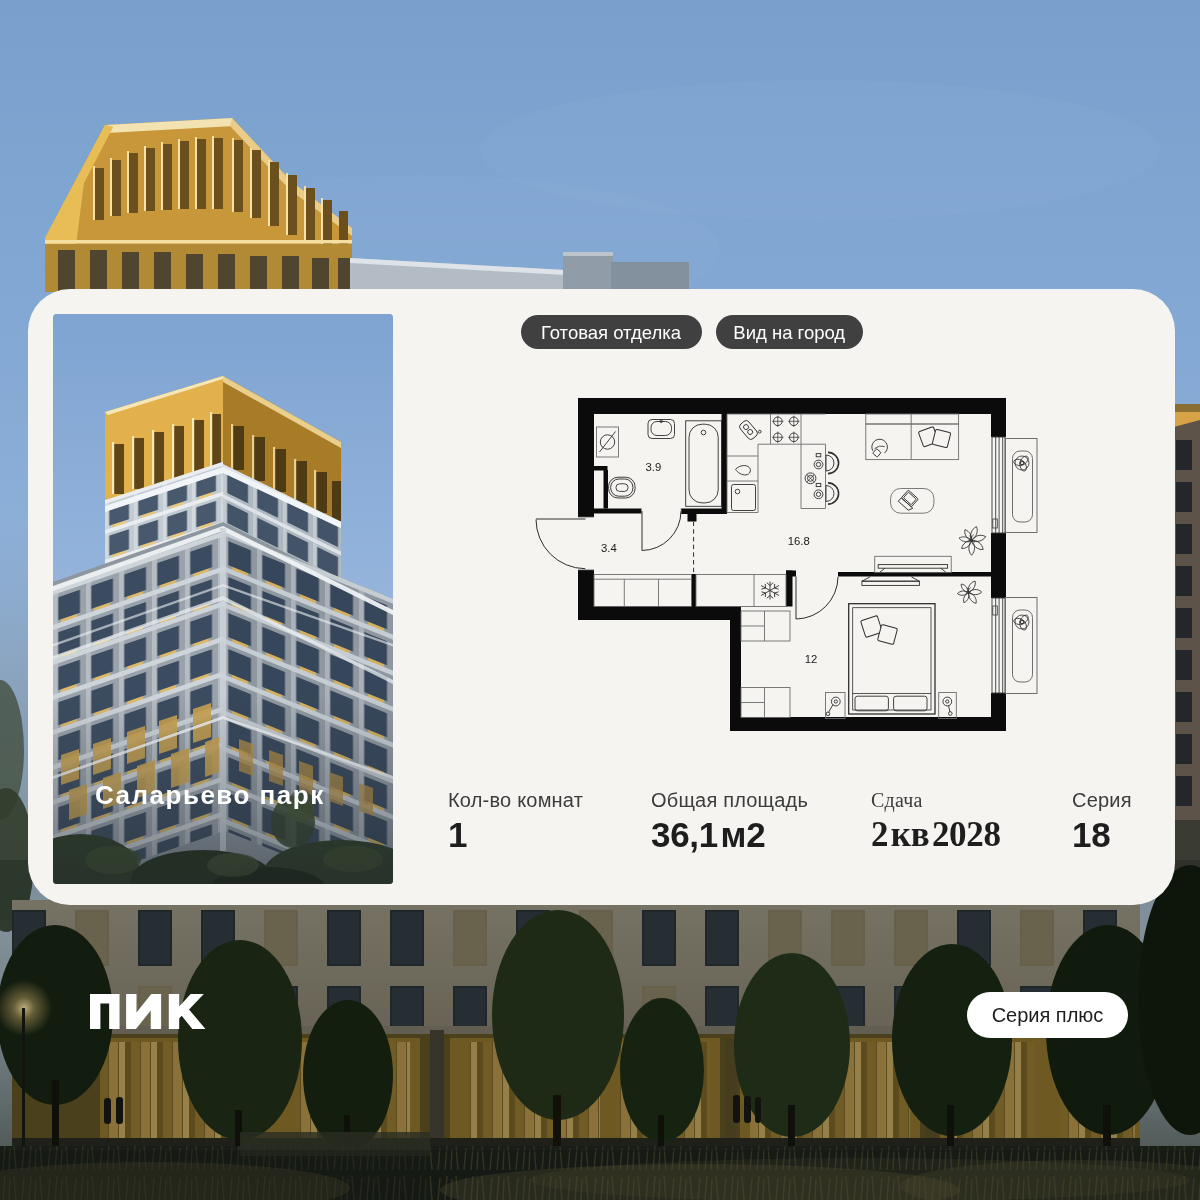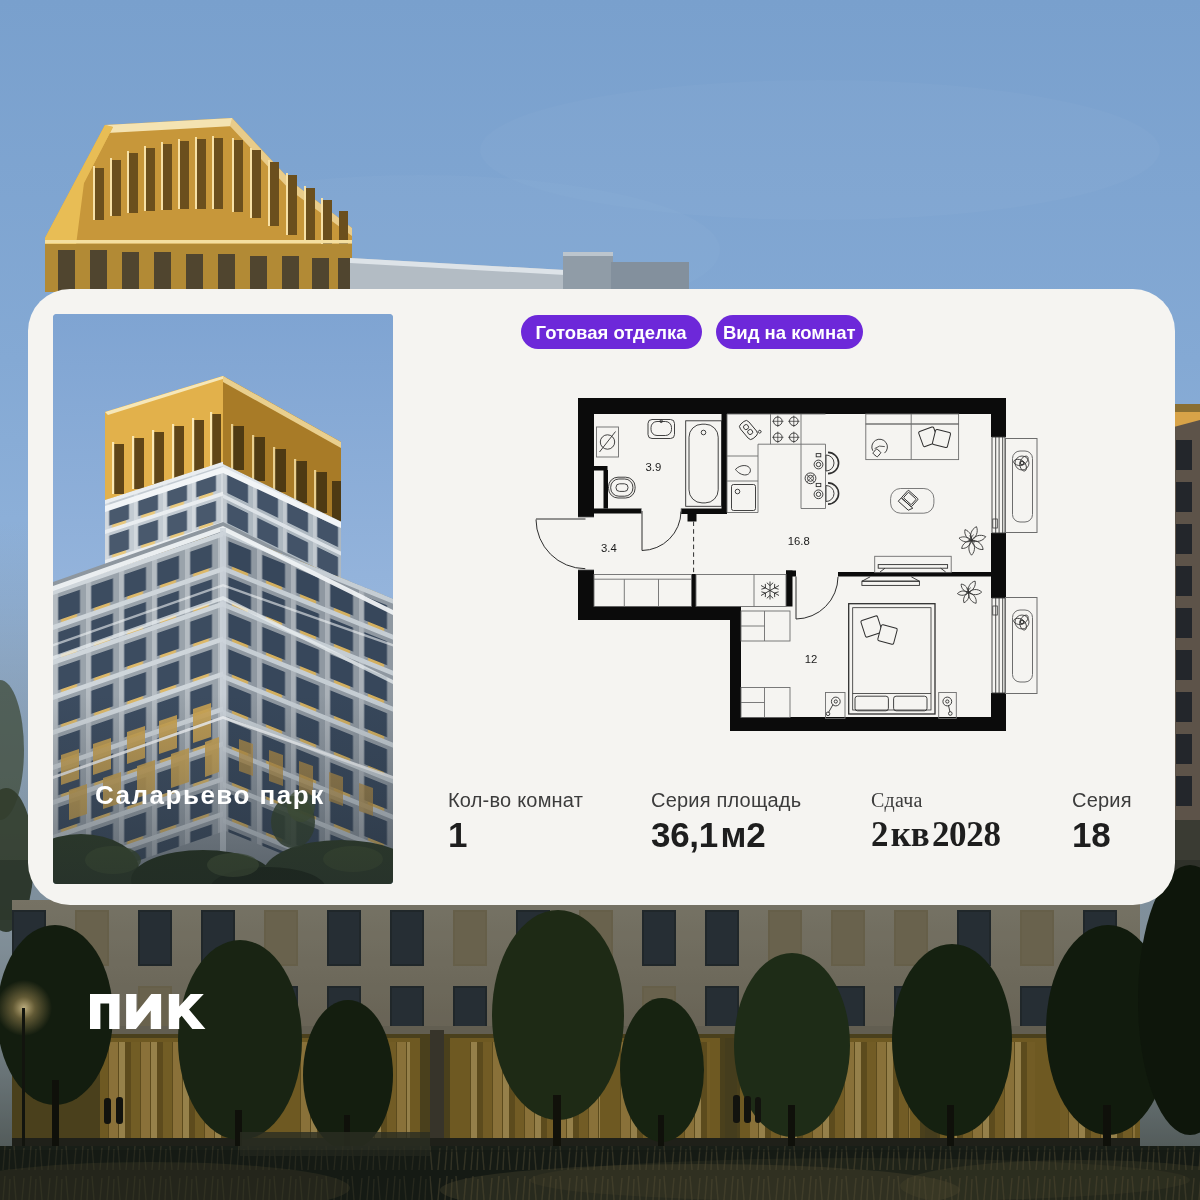--- a/index.html
+++ b/index.html
@@ -9,22 +9,22 @@
   .abs{position:absolute;}
   
   #card{position:absolute;left:28px;top:289px;width:1147px;height:616px;
     background:#f5f4f1;border-radius:42px;}
   
   #photowrap{position:absolute;left:25px;top:25px;width:340px;height:570px;
     border-radius:4px;overflow:hidden;background:#86a9d2;}
   #photoname{position:absolute;left:42px;top:466px;width:300px;color:#fff;
     font-size:26px;font-weight:bold;letter-spacing:1.5px;}
   
-  .badge{position:absolute;top:25.5px;height:34.5px;background:#6d28d9;border-radius:17.5px;
-    color:#fff;font-size:18.5px;font-weight:bold;text-align:center;line-height:35px;}
+  .badge{position:absolute;top:25.5px;height:34.5px;background:#404040;border-radius:17.5px;
+    color:#fff;font-size:18.5px;font-weight:normal;text-align:center;line-height:35px;}
   #b1{left:492.5px;width:181px;}
   #b2{left:688px;width:146.5px;}
   #b3{left:851.5px;width:170px;}
   
   .stat{position:absolute;}
   .stat .lbl{font-size:20px;color:#3c3c3c;letter-spacing:0.2px;line-height:20px;height:22px;padding-top:3px;}
   .stat .val{font-size:35px;font-weight:bold;color:#1e1e1e;margin-top:3px;letter-spacing:-0.3px;}
   #s1{left:420px;top:498px;} #s2{left:623px;top:498px;} #s3{left:843px;top:498px;font-family:Liberation Serif, serif;} #s4{left:1044px;top:498px;}
   
   #seria{position:absolute;left:967px;top:992px;width:161px;height:46px;background:#fff;
@@ -415,21 +415,21 @@
           <stop offset="1" stop-color="#232b33" stop-opacity="0.5"></stop>
         </linearGradient>
         <rect x="0" y="380" width="340" height="190" fill="url(#pdusk)"></rect>
       </svg>
       
       <div id="photoname">Саларьево парк</div>
     </div>
 
     <div class="badge" id="b1">Готовая отделка</div>
 
-    <div class="badge" id="b2">Вид на комнат</div>
+    <div class="badge" id="b2">Вид на город</div>
 
 
     <svg id="plan" class="abs" style="left:500px;top:101px" width="520" height="348" viewBox="528 390 520 348">
       <g fill="#0b0b0b" stroke="none">
 
         <rect x="578" y="398" width="428" height="16"></rect>
 
         <rect x="578" y="398" width="16" height="119"></rect>
 
         <rect x="578" y="570" width="16" height="50"></rect>
@@ -745,21 +745,21 @@
 
       <text x="804.8" y="662.5" font-size="11.3" fill="#1a1a1a">12</text>
     </svg>
 
     <div class="stat" id="s1">
         <div class="lbl">Кол-во комнат</div>
         <div class="val">1</div>
       </div>
 
     <div class="stat" id="s2">
-        <div class="lbl">Серия площадь</div>
+        <div class="lbl">Общая площадь</div>
         <div class="val">36,1 м2</div>
       </div>
 
     <div class="stat" id="s3">
         <div class="lbl">Сдача</div>
         <div class="val">2 кв 2028</div>
       </div>
 
     <div class="stat" id="s4">
         <div class="lbl">Серия</div>
@@ -769,13 +769,14 @@
 
   <svg class="abs" id="pik" style="left:90px;top:994px" width="116" height="35" viewBox="0 0 106 35" preserveAspectRatio="none">
 
     <path d="M0,35 L0,0 L27,0 L27,35 L17.5,35 L17.5,9.5 L9.5,9.5 L9.5,35 Z" fill="#fff"></path>
 
     <path d="M33,35 L33,0 L42.5,0 L42.5,18.5 L56,0 L65,0 L65,35 L55.5,35 L55.5,16.5 L42,35 Z" fill="#fff"></path>
 
     <path d="M72,35 L72,0 L81.5,0 L81.5,12.5 L92,0 L104,0 L90.5,15.5 L105.5,35 L93.5,35 L83.8,21.8 L81.5,24.3 L81.5,35 Z" fill="#fff"></path>
   </svg>
 
+  <div id="seria">Серия плюс</div>
 </div>
 
 </body></html>

